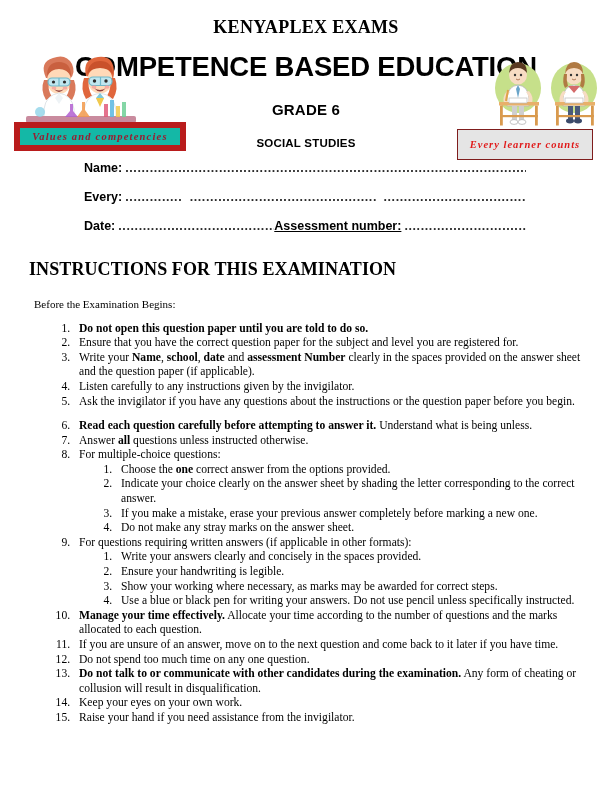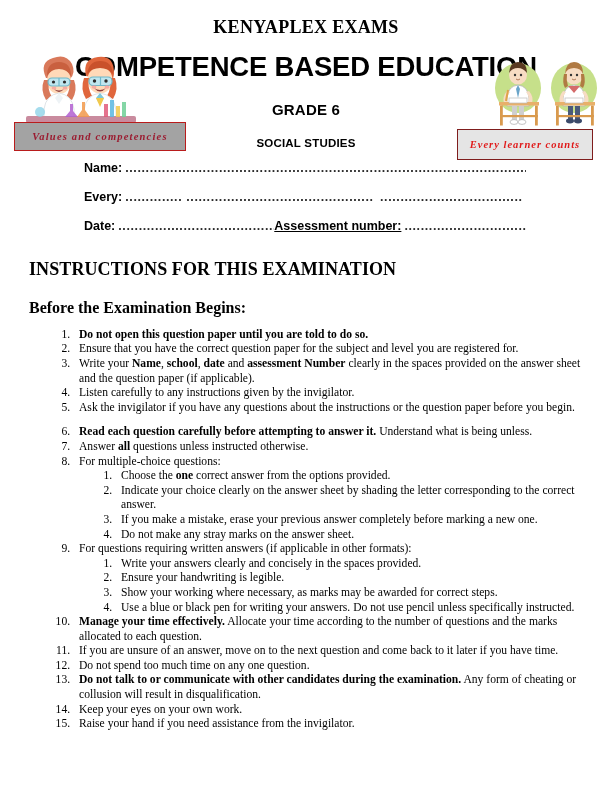--- a/index.html
+++ b/index.html
@@ -77,22 +77,22 @@
     display: flex;
     align-items: center;
     justify-content: center;
     white-space: nowrap;
   }
   .badge-values {
     left: 14px;
     top: 122px;
     width: 172px;
     height: 29px;
-    background: #a3a3a3;
-    border: 1px solid #b91c1c;
+    background: #14b8a6;
+    border: 6px solid #b91c1c;
     color: #9b1b30;
   }
   .badge-learner {
     left: 457px;
     top: 129px;
     width: 136px;
     height: 31px;
     background: #e5e5e5;
     border: 1px solid #7f1d1d;
     color: #e01b1b;
@@ -108,20 +108,21 @@
   }
   .field-row {
     display: flex;
     align-items: baseline;
     font-family: "Liberation Sans", sans-serif;
     font-weight: bold;
     font-size: 12.5px;
     margin-bottom: 15px;
     padding-left: 84px;
     padding-right: 86px;
+    text-align: right;
   }
   .field-label {
     flex: 0 0 auto;
     white-space: nowrap;
   }
   .dots {
     flex: 1 1 auto;
     overflow: hidden;
     white-space: nowrap;
     font-family: "Liberation Sans", sans-serif;
@@ -154,23 +155,24 @@
     font-family: "Liberation Serif", serif;
     font-size: 11.6px;
     line-height: 1.26;
   }
   .instr-title {
     font-weight: bold;
     font-size: 18px;
     letter-spacing: 0.1px;
   }
   .sect-head {
-    font-weight: bold;
-    font-size: 16px;
+    font-weight: normal;
+    font-size: 11px;
     margin-top: 17px;
+    margin-left: 5px;
   }
 
   ol.lvl1 {
     margin: 10px 0 0 0;
     padding-left: 44px;
     list-style-type: decimal;
   }
   ol.lvl1 > li {
     margin-bottom: 0px;
     padding-left: 6px;

